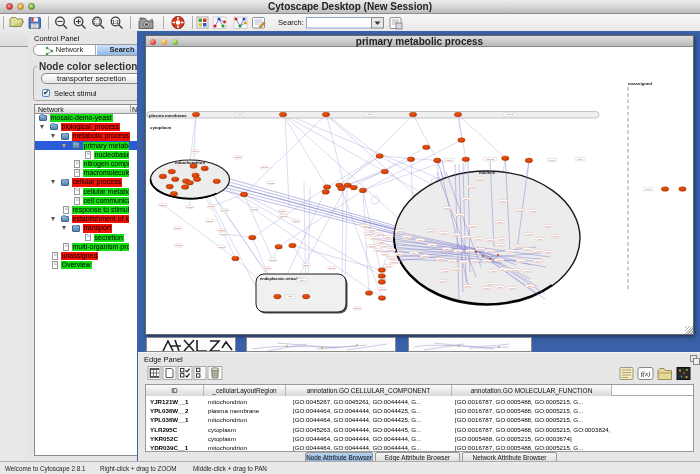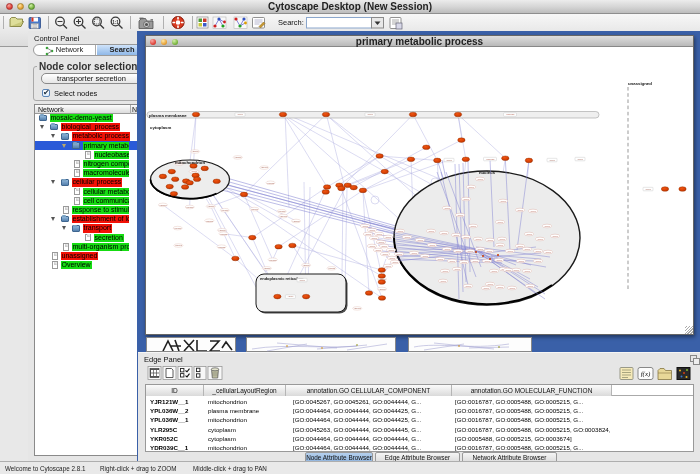--- a/index.html
+++ b/index.html
@@ -167,21 +167,21 @@
   <div class="abs" id="tabbar">
     <div class="seg" style="left:0;width:62px;border-right:1px solid #aaa;text-indent:10px;">Network</div>
     <div class="seg" id="mosaicseg" style="left:63px;width:50px;">Search</div>
     <div class="seg" style="left:114px;width:13px;">▶</div>
   </div>
   <div class="abs" id="groupbox"></div>
   <div class="abs" id="grouplabel">Node color selection</div>
   <div class="abs" id="combo">transporter secretion</div>
   <div class="abs" id="combobtn">▲<br>▼</div>
   <div class="abs" id="checkbox"></div>
-  <div class="abs" id="checklabel">Select nodes</div>
+  <div class="abs" id="checklabel">Select stimul</div>
   <div class="abs" id="treebox">
     <div id="treehead">
         <span style="position:absolute;left:3px;top:1px;">Network</span>
         <span style="position:absolute;left:97px;top:1px;">Nodes</span>
       <span style="position:absolute;left:95px;top:0;width:1px;height:9px;background:#aaa;"></span>
       </div>
     <div id="treerows" style="position:absolute;left:0;top:9px;width:125px;height:340px;">
 
       <div class="trow" style="top:0px">
           <span class="foldr" style="left:3.5px"></span>

